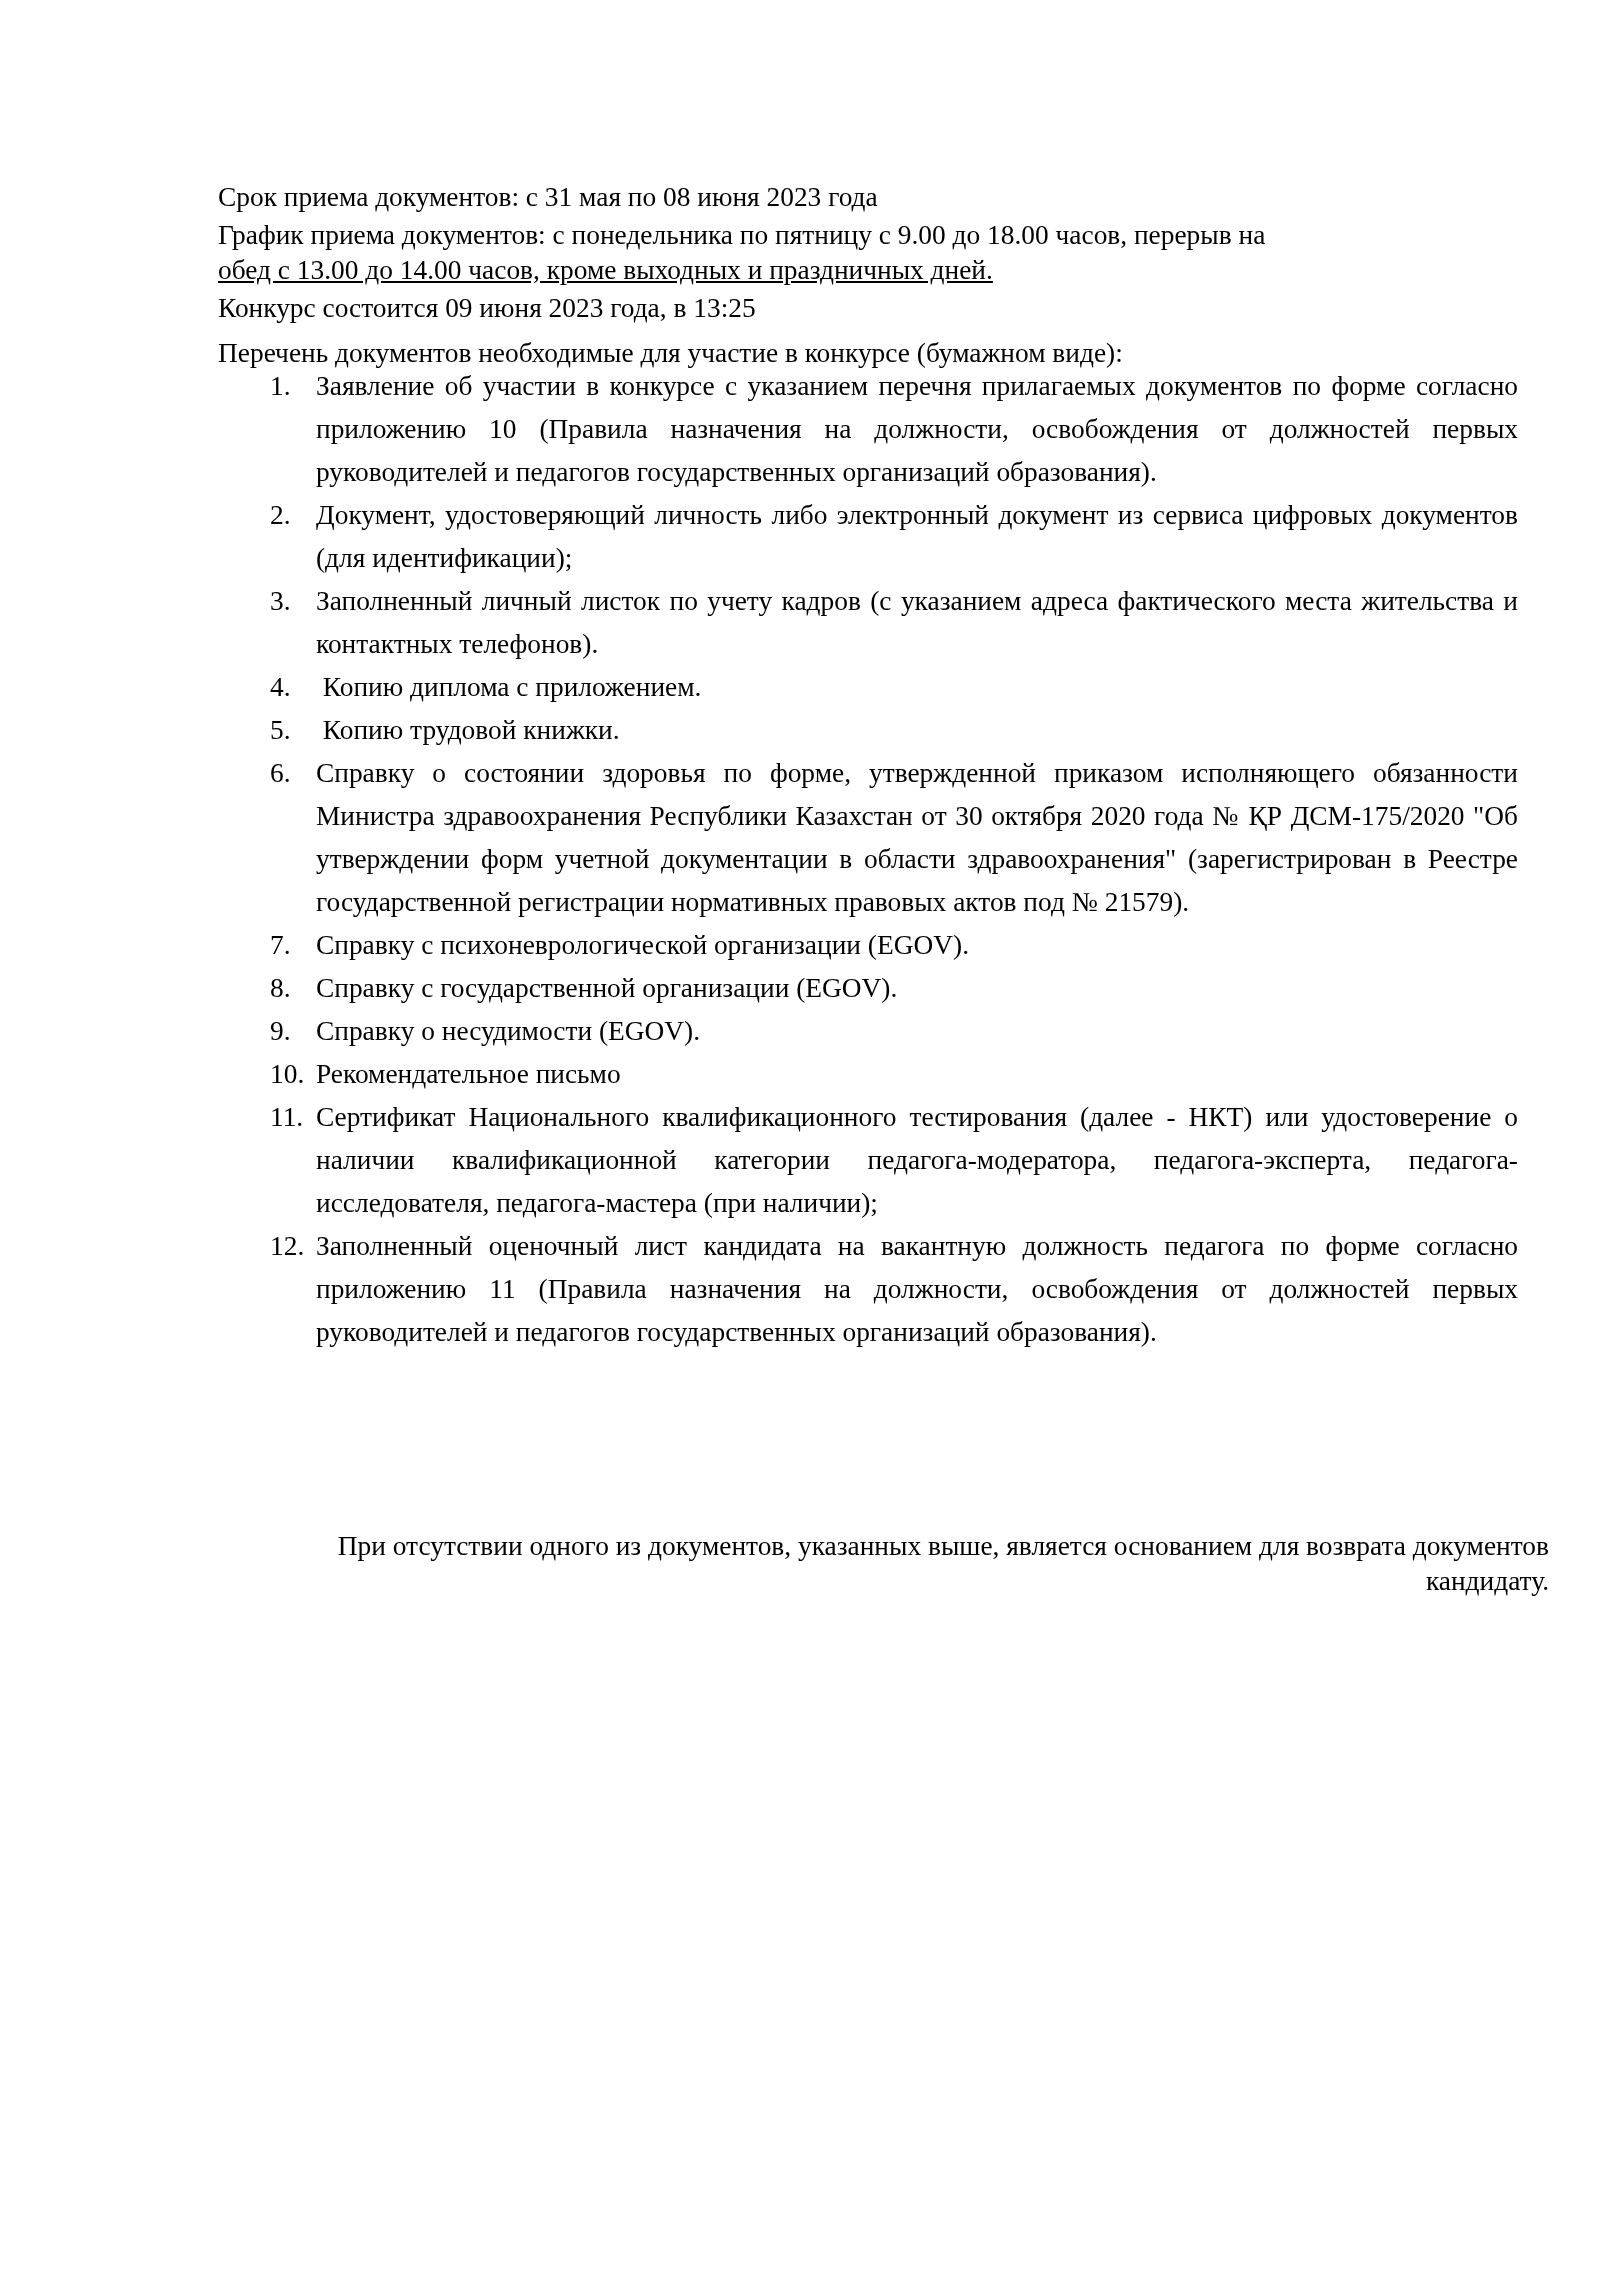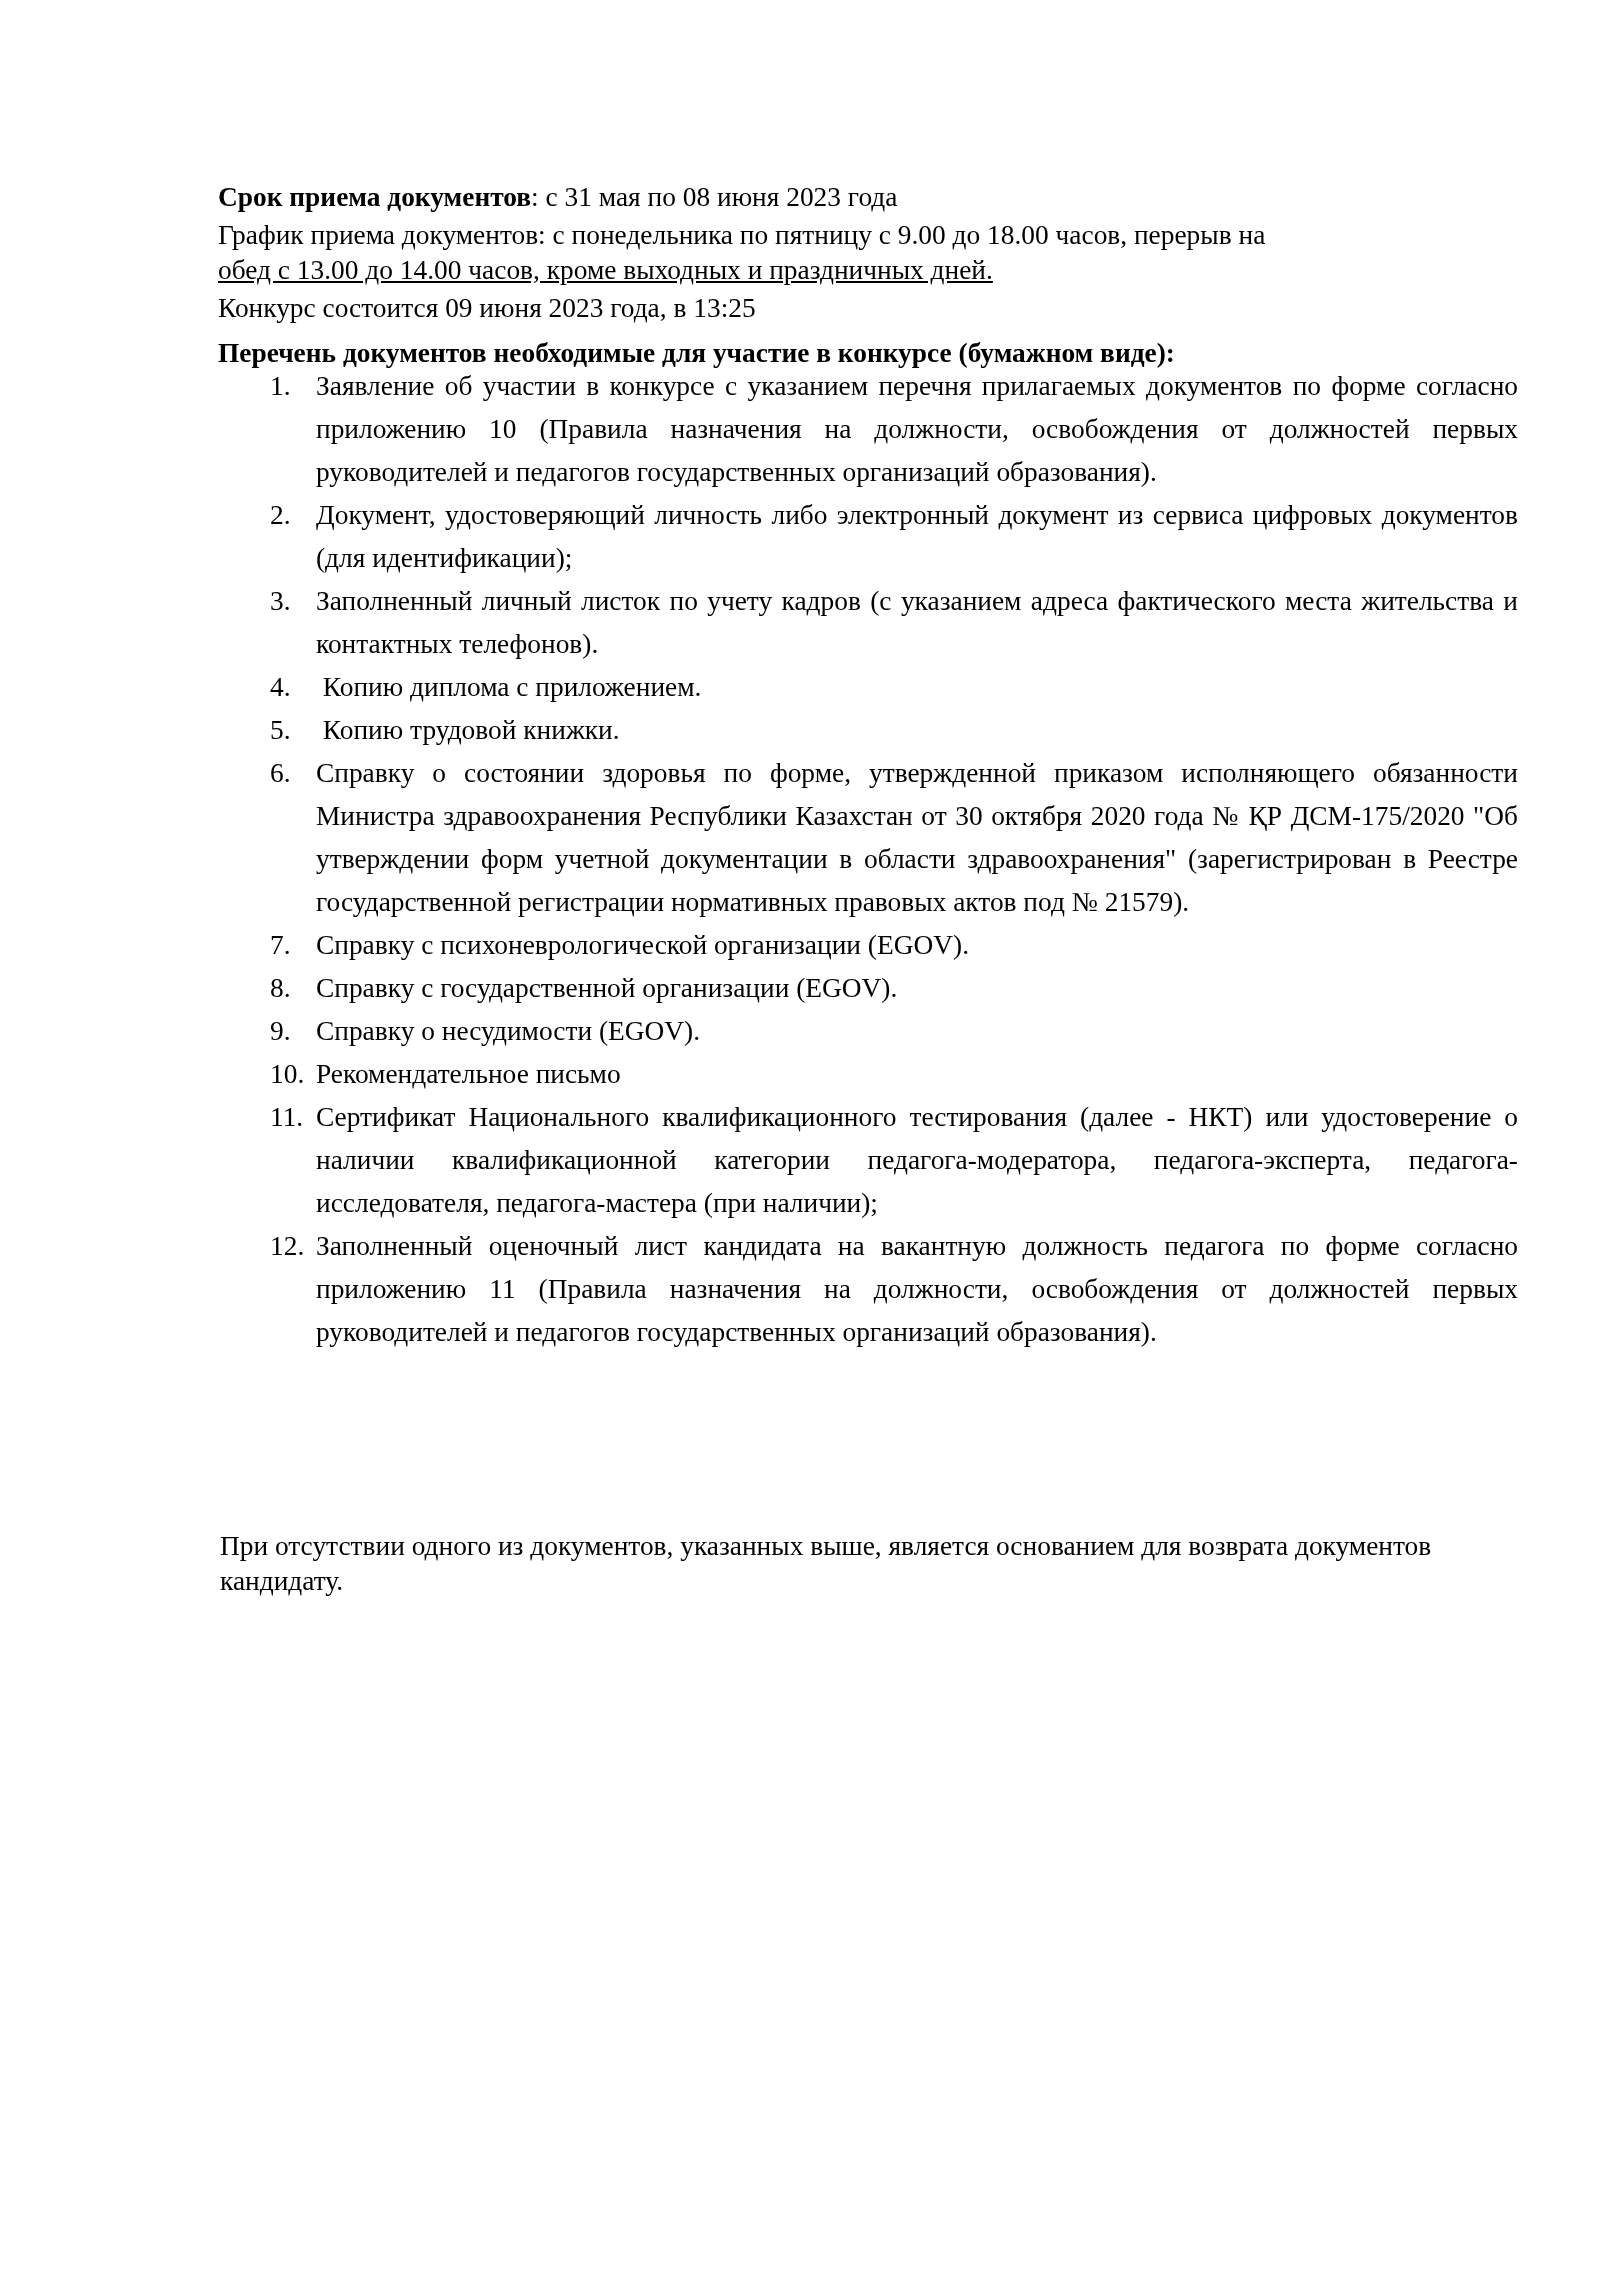--- a/index.html
+++ b/index.html
@@ -24,21 +24,21 @@
       height: 2294px;
       background: #ffffff;
     }
     .line {
       position: absolute;
       left: 218px;
       white-space: nowrap;
       line-height: 35px;
       height: 35px;
     }
-    .bold { font-weight: bold; }
+    .bold { font-weight: normal; }
     .list {
       position: absolute;
       left: 218px;
       top: 365px;
       width: 1300px;
       margin: 0;
       padding: 0;
       list-style: none;
     }
     .list-item {
@@ -53,24 +53,25 @@
       position: absolute;
       left: 52px;
       top: 0;
       line-height: 43px;
     }
     .list-text {
       display: block;
     }
     .footer {
       position: absolute;
-      left: 220px;
+      left: 236px;
       top: 1529px;
       width: 1313px;
       line-height: 35px;
+      text-align: right;
     }
   </style>
 </head>
 <body>
 
 <div class="page">
 
   <div class="line" style="top:180px;">
     <span class="bold">Срок приема документов</span><span>: с 31 мая по 08 июня  2023 года</span>
   </div>

